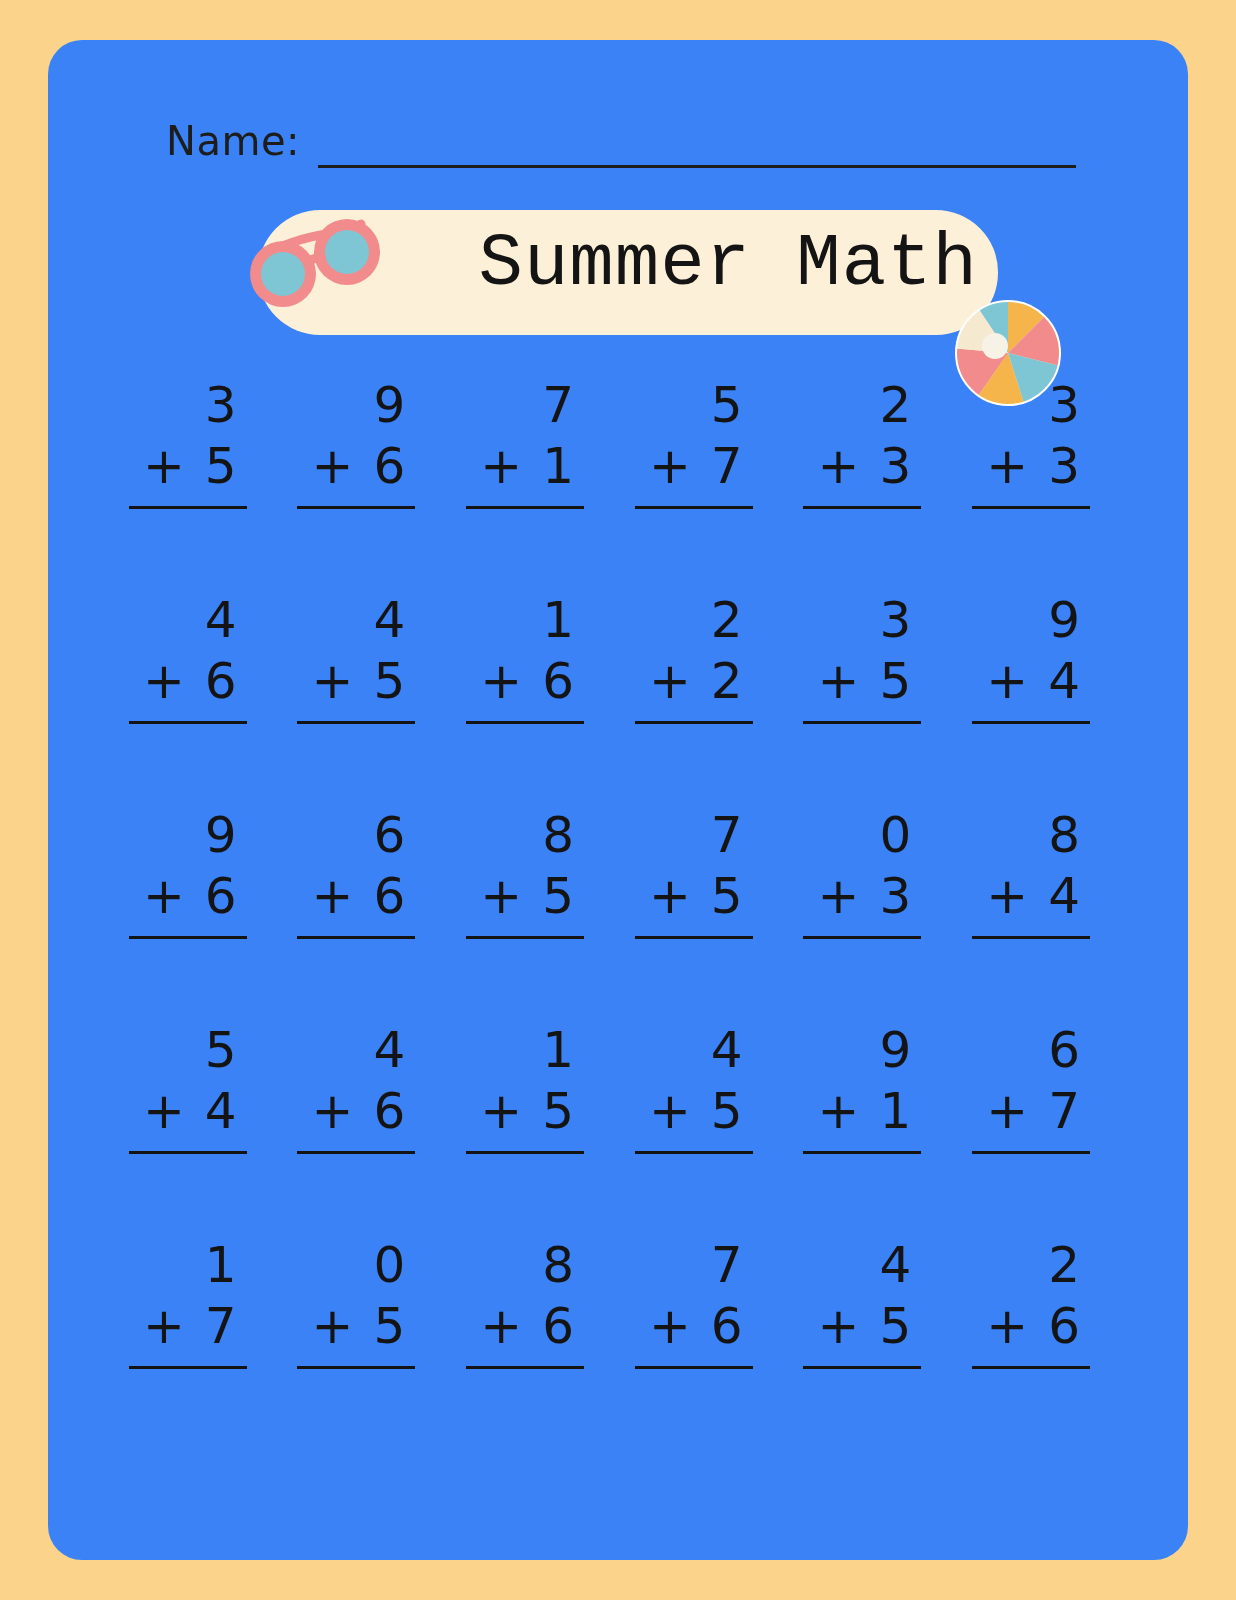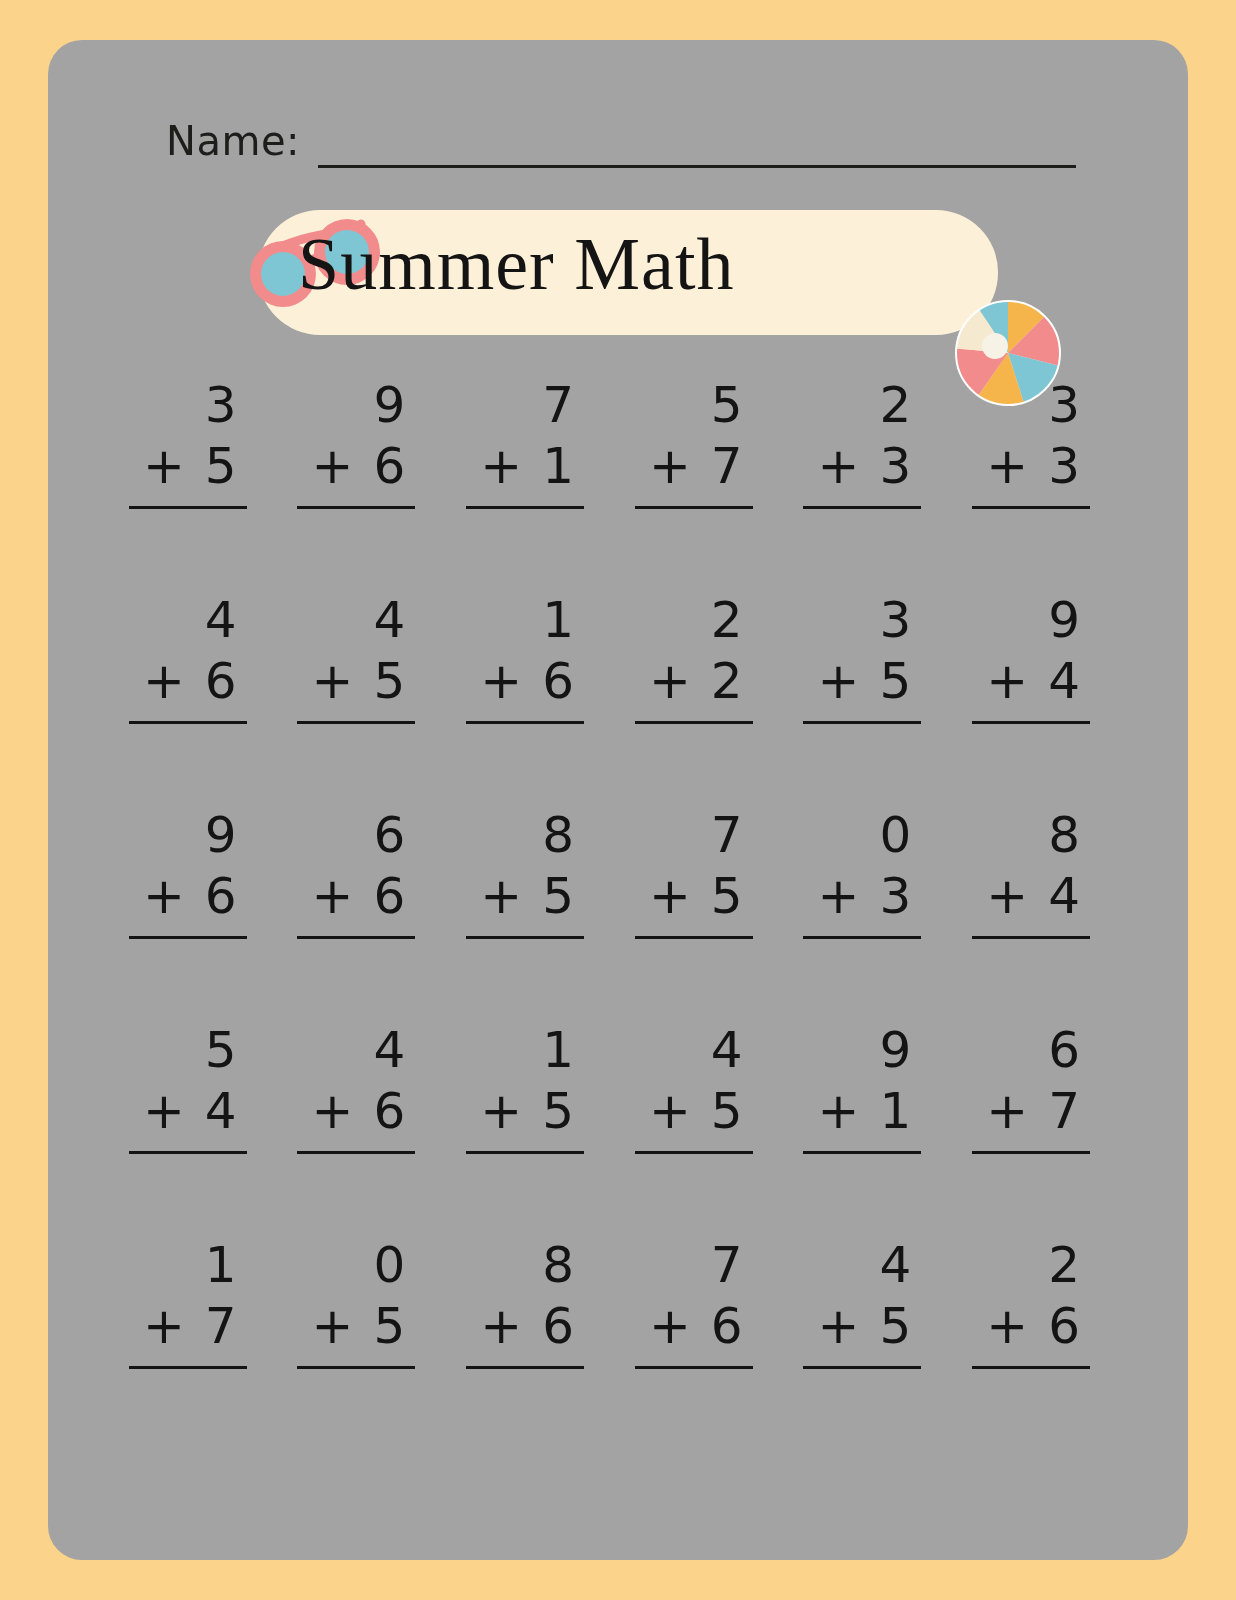--- a/index.html
+++ b/index.html
@@ -13,21 +13,21 @@
     background: #fcd38a;
     font-family: "DejaVu Sans", sans-serif;
     overflow: hidden;
   }
   .page {
     position: absolute;
     left: 48px;
     top: 40px;
     width: 1140px;
     height: 1520px;
-    background: #a3a3a3;
+    background: #3b82f6;
     border-radius: 34px;
   }
   .name-row {
     position: absolute;
     left: 118px;
     top: 58px;
     width: 910px;
     height: 70px;
     display: flex;
     align-items: flex-end;
@@ -54,22 +54,22 @@
     width: 740px;
     height: 125px;
     background: #fdf0d8;
     border-radius: 62px;
   }
   .title-text {
     position: absolute;
     left: 250px;
     top: 182px;
     width: 680px;
-    text-align: left;
-    font-family: Liberation Serif, serif;
+    text-align: right;
+    font-family: Liberation Mono, monospace;
     font-size: 74px;
     color: #141414;
     letter-spacing: 1px;
     white-space: nowrap;
   }
   
   .sunglasses {
     position: absolute;
     left: 195px;
     top: 172px;

